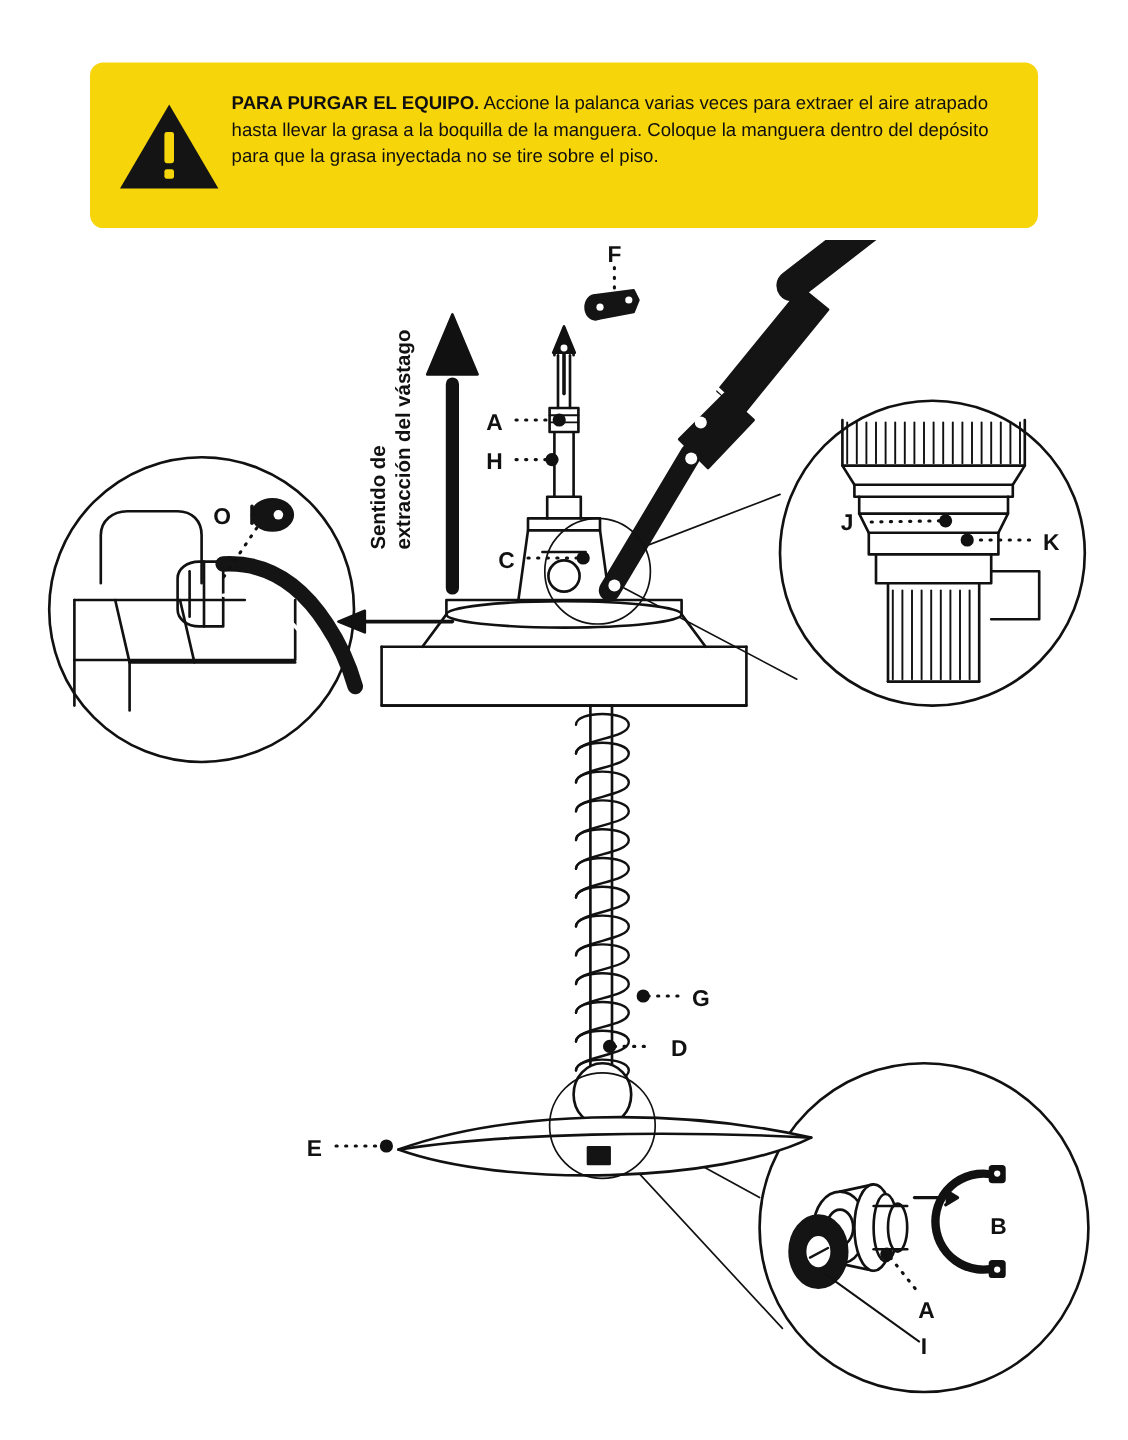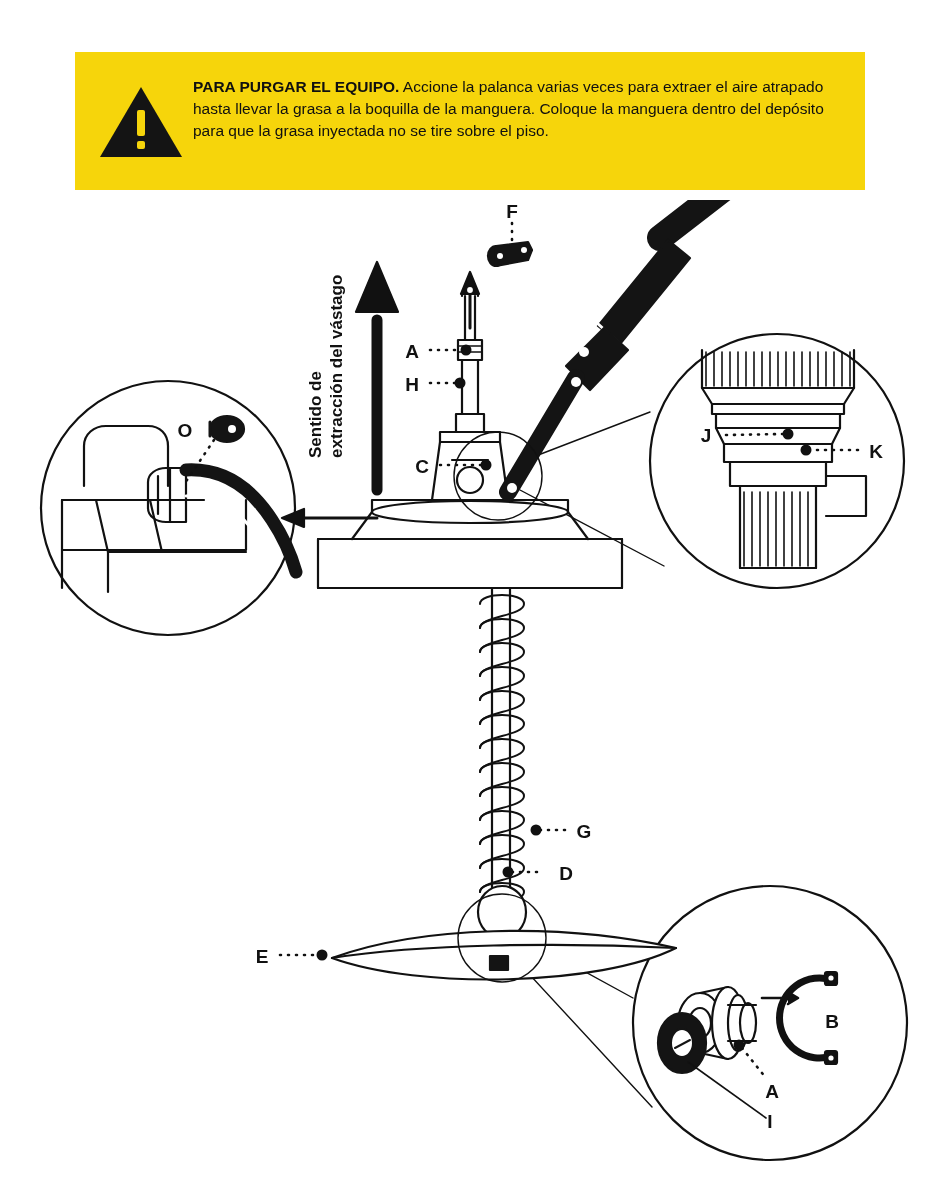--- a/index.html
+++ b/index.html
@@ -27,20 +27,21 @@
     position: absolute;
     left: 75px;
     top: 52px;
     width: 790px;
     height: 138px;
     background: #F6D50B;
     display: flex;
     align-items: flex-start;
     box-sizing: border-box;
     padding: 18px 22px 18px 18px;
+    border-radius: 11px;
   }
   .warning-icon {
     flex: 0 0 auto;
     width: 96px;
     display: flex;
     align-items: center;
     justify-content: center;
     padding-top: 14px;
   }
   .warning-text {

